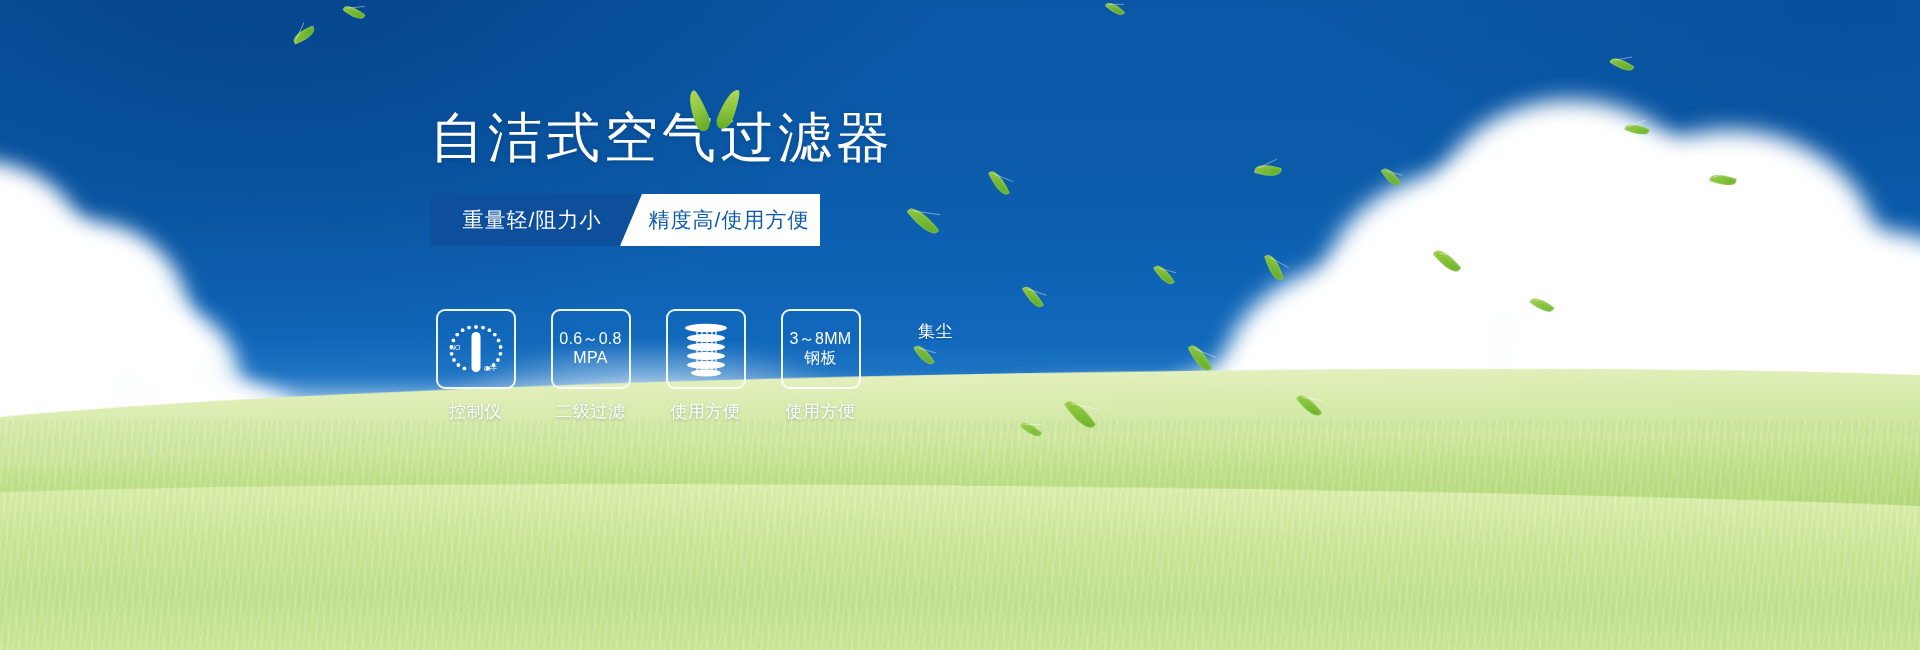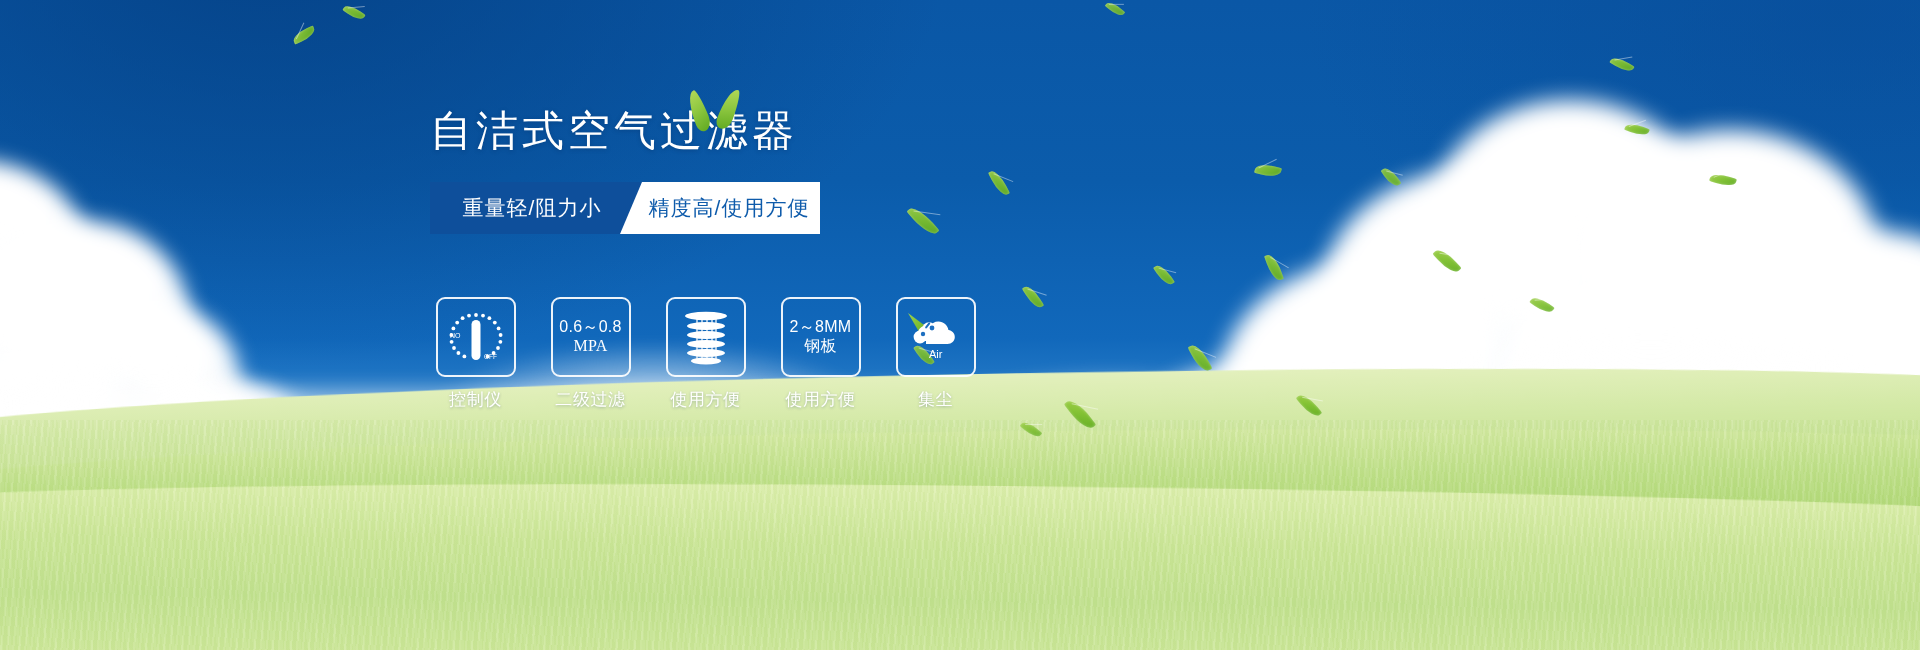--- a/index.html
+++ b/index.html
@@ -104,21 +104,21 @@
   }
   .leaf::after{
     content:""; position:absolute; left:12%; top:48%; width:76%; height:1px;
     background:rgba(255,255,255,.45); transform:rotate(-40deg); transform-origin:0 0;
   }
 
   
   .content { position:absolute; left:430px; top:110px; width:720px; }
 
   .title {
-    font-size:42px; line-height:1; color:#ffffff;
+    font-size:54px; line-height:1; color:#ffffff;
     letter-spacing:4px; font-weight:400;
     text-shadow:0 1px 4px rgba(0,40,90,.35);
     white-space:nowrap;
   }
 
   
   .sprout { position:absolute; left:255px; top:-22px; width:70px; height:46px; }
   .sprout .sl {
     position:absolute; width:15px; height:42px;
     background:linear-gradient(160deg,#b6db5a 0%,#8cc63f 50%,#5fa820 100%);
@@ -153,21 +153,21 @@
   .feature { width:91px; display:flex; flex-direction:column; align-items:center;margin-top:21px; }
   .feature-box {
     width:80px; height:80px;
     border:2px solid rgba(255,255,255,.92);
     border-radius:9px;
     display:flex; flex-direction:column;
     align-items:center; justify-content:center;
     color:#ffffff; position:relative;
   }
   .feature-text { font-size:16px; line-height:1.18; text-align:center; letter-spacing:.3px; }
-  .feature-text small { display:block; font-size:16px;font-family:Liberation Serif, serif; }
+  .feature-text small { display:block; font-size:16px; }
   .feature-label {
     margin-top:11px; font-size:17px; color:#ffffff;
     letter-spacing:.6px; white-space:nowrap;
     text-shadow:0 1px 3px rgba(0,40,90,.3);
   }
 
   svg { display:block; }
 </style>
 </head>
 <body>
@@ -312,48 +312,26 @@
               <ellipse cx="28" cy="54" rx="15" ry="3.4"></ellipse>
             </g>
           </svg>
         </div>
         <div class="feature-label">使用方便</div>
       </div>
 
       <div class="feature">
         <div class="feature-box">
           <div class="feature-text">
-            <span>2～8MM</span>
+            <span>3～8MM</span>
             <small>钢板</small>
           </div>
         </div>
         <div class="feature-label">使用方便</div>
       </div>
 
       <div class="feature">
-        <div class="feature-box">
-          <svg width="68" height="60" viewBox="0 0 68 60">
-            <defs>
-              <linearGradient id="lg" x1="0" y1="0" x2="1" y2="1">
-                <stop offset="0%" stop-color="#9ed34a"></stop>
-                  <stop offset="100%" stop-color="#5aa81c"></stop>
-              </linearGradient>
-            </defs>
-            <path d="M6 6 L30 24 L20 30 Z" fill="url(#lg)"></path>
-            <g fill="#ffffff">
-              <path d="M24 34c-4.4 0-8-3.4-8-7.6s3.6-7.6 8-7.6c1.3 0 2.5.3 3.6.8 1.7-3 5-5 8.8-5 5.1 0 9.4 3.7 10 8.5 3.6.4 6.4 3.3 6.4 6.9 0 3.9-3.2 7-7.2 7H24z"></path>
-              <circle cx="18" cy="30" r="6.4"></circle>
-              <circle cx="27" cy="22" r="6.8"></circle>
-            </g>
-            <g fill="#1d6fc0">
-              <circle cx="21" cy="27" r="2.2"></circle>
-                <circle cx="30" cy="21" r="2.4"></circle>
-              <rect x="25" y="15" width="2" height="7" rx="1" transform="rotate(38 26 18)"></rect>
-            </g>
-            <text x="27" y="51" font-size="11" fill="#ffffff" font-family="Liberation Sans, sans-serif">Air</text>
-          </svg>
-        </div>
         <div class="feature-label">集尘</div>
       </div>
 
     </div>
   </div>
 </div>
 
 </body></html>

